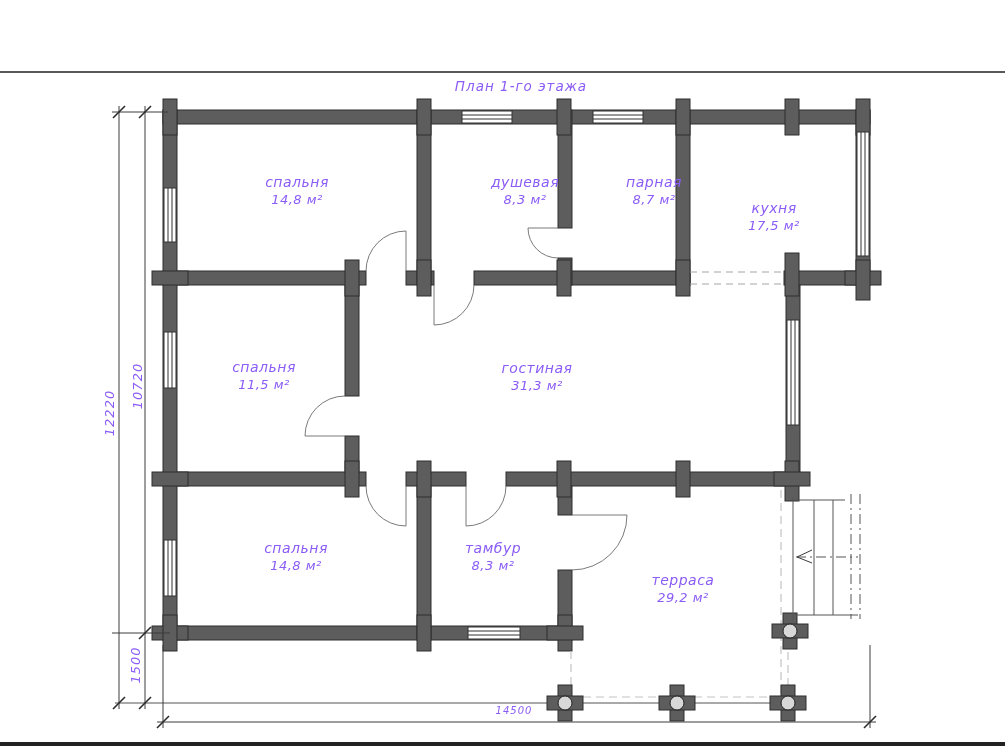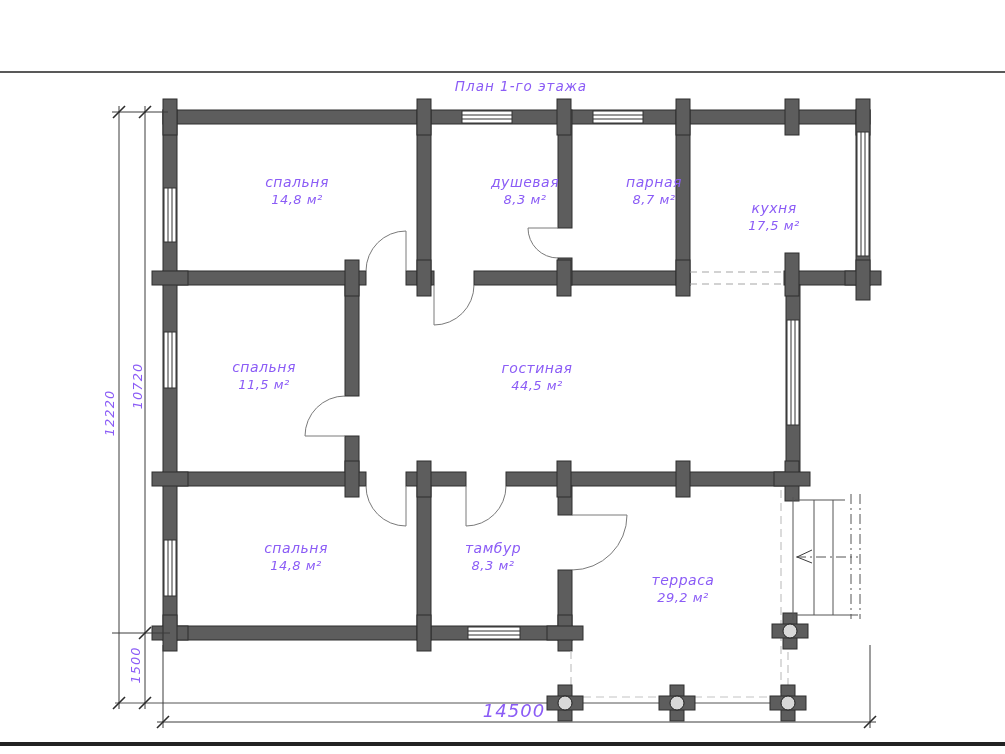--- a/index.html
+++ b/index.html
@@ -3,21 +3,21 @@
 <meta charset="utf-8">
 <style>
   html,body{margin:0;padding:0;background:#ffffff;}
   #stage{position:relative;width:1005px;height:754px;background:#ffffff;overflow:hidden;
          font-family:"DejaVu Sans",sans-serif;color:#8b5cf6;}
   .lbl{position:absolute;transform:translate(-50%,-50%);text-align:center;font-style:italic;
        white-space:nowrap;line-height:1.25;}
   .room .rname{font-size:14px;letter-spacing:.5px;}
   .room .rarea{font-size:13px;letter-spacing:.5px;}
   .dimv{transform:translate(-50%,-50%) rotate(-90deg);font-size:13px;font-style:italic;letter-spacing:1px;}
-  .dimh{font-size:18px;font-style:italic;letter-spacing:1px;}
+  .dimh{font-size:10px;font-style:italic;letter-spacing:1px;}
   #plan-title{font-size:13.5px;font-style:italic;letter-spacing:1px;}
   svg{position:absolute;left:0;top:0;}
 </style>
 </head>
 <body>
 
 <div id="stage">
 
   <svg width="1005" height="754" viewBox="0 0 1005 754">
 
@@ -252,21 +252,21 @@
   <div class="lbl room" style="left:774px;top:217px;">
     <div class="rname">кухня</div>
     <div class="rarea">17,5 м²</div>
   </div>
   <div class="lbl room" style="left:264px;top:376px;">
     <div class="rname">спальня</div>
     <div class="rarea">11,5 м²</div>
   </div>
   <div class="lbl room" style="left:537px;top:377px;">
     <div class="rname">гостиная</div>
-    <div class="rarea">44,5 м²</div>
+    <div class="rarea">31,3 м²</div>
   </div>
   <div class="lbl room" style="left:296px;top:557px;">
     <div class="rname">спальня</div>
     <div class="rarea">14,8 м²</div>
   </div>
   <div class="lbl room" style="left:493px;top:557px;">
     <div class="rname">тамбур</div>
     <div class="rarea">8,3 м²</div>
   </div>
   <div class="lbl room" style="left:683px;top:589px;">

